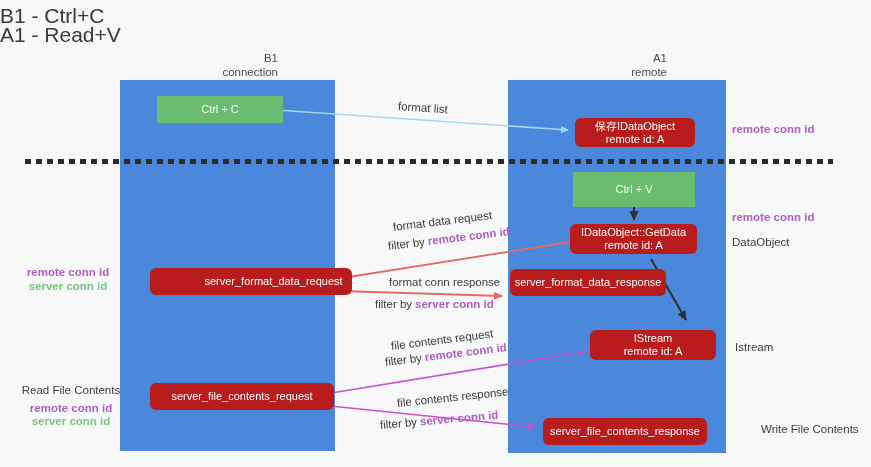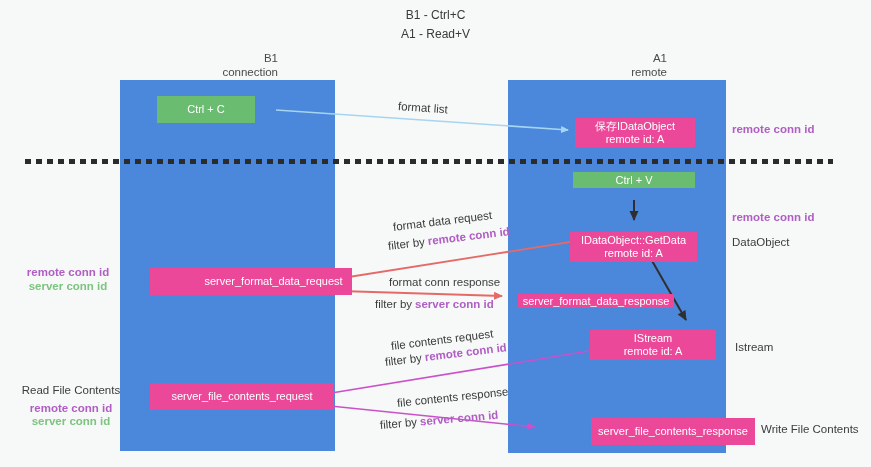--- a/index.html
+++ b/index.html
@@ -1,34 +1,34 @@
 <!DOCTYPE html>
 <html><head>
 <meta charset="utf-8">
 <style>
   html,body{margin:0;padding:0;background:#f7f8f8;}
   .canvas{
     position:relative;width:871px;height:467px;background:#f7f8f8;
     font-family:"Liberation Sans",sans-serif;overflow:hidden;
   }
   .title{
-    position:absolute;top:6px;left:0;width:100%;text-align:center;
-    font-size:12px;line-height:19px;color:#3a3a3a;
+    position:absolute;top:6px;left:0;width:100%;text-align:left;
+    font-size:21px;line-height:19px;color:#3a3a3a;
   }
   .lane{position:absolute;background:#4b87da;}
   .lane-header{
     position:absolute;text-align:right;font-size:11.5px;line-height:14px;color:#4a4a4a;
   }
   .box{
     position:absolute;display:flex;flex-direction:column;align-items:center;
     justify-content:center;color:#ffffff;font-size:11px;line-height:13px;
     text-align:center;white-space:nowrap;
   }
   .box.green{background:#6abc70;}
-  .box.orange{background:#ec4899;}
+  .box.orange{background:#b91c1c;border-radius:6px;}
   .note{position:absolute;font-size:11.5px;color:#3c3c3c;white-space:nowrap;}
   .note .fb{margin-right:3px;}
   .bold-purple{color:#b05ec4;font-weight:bold;}
   .bold-green{color:#7cc47f;font-weight:bold;}
   .center{text-align:center;}
   .dashed{
     position:absolute;left:25px;top:159px;width:808px;height:5px;
     background:repeating-linear-gradient(90deg,#2b2b2b 0 6px,transparent 6px 11px);
   }
   .arrows{position:absolute;left:0;top:0;pointer-events:none;}
@@ -78,56 +78,56 @@
     </defs>
     <line x1="276" y1="110" x2="568" y2="130" stroke="#a6d5f0" stroke-width="1.6" marker-end="url(#m-blue)"></line>
     <line x1="634" y1="200" x2="634" y2="220" stroke="#2f2f2f" stroke-width="2" marker-end="url(#m-black)"></line>
     <line x1="651" y1="259" x2="686" y2="320" stroke="#2f2f2f" stroke-width="2" marker-end="url(#m-black)"></line>
     <line x1="570" y1="242" x2="317" y2="282" stroke="#e56a67" stroke-width="1.8" marker-end="url(#m-red)"></line>
     <line x1="308" y1="290" x2="502" y2="296" stroke="#e56a67" stroke-width="1.8" marker-end="url(#m-red)"></line>
     <line x1="589" y1="351" x2="319" y2="395" stroke="#ca51ca" stroke-width="1.6" marker-end="url(#m-magenta)"></line>
     <line x1="311" y1="404" x2="535" y2="427" stroke="#ca51ca" stroke-width="1.6" marker-end="url(#m-magenta)"></line>
   </svg>
 
-  <div class="box green" style="left:157px;top:96px;width:98px;height:27px;">
+  <div class="box green" style="left:157px;top:96px;width:126px;height:27px;">
     <span>Ctrl + C</span>
   </div>
 
   <div class="box orange" style="left:575px;top:118px;width:120px;height:29px;">
     <span>保存IDataObject</span>
     <span>remote id: A</span>
   </div>
 
-  <div class="box green" style="left:573px;top:172px;width:122px;height:16px;">
+  <div class="box green" style="left:573px;top:172px;width:122px;height:35px;">
     <span>Ctrl + V</span>
   </div>
 
-  <div class="box orange" style="left:570px;top:232px;width:127px;height:30px;">
+  <div class="box orange" style="left:570px;top:224px;width:127px;height:30px;">
     <span>IDataObject::GetData</span>
     <span>remote id: A</span>
   </div>
 
   <div class="box orange" style="left:150px;top:268px;width:157px;height:27px;padding-left:45px;">
     <span>server_format_data_request</span>
   </div>
 
-  <div class="box orange" style="left:510px;top:294px;width:156px;height:14px;margin-left:8px;">
+  <div class="box orange" style="left:510px;top:269px;width:156px;height:27px;">
     <span>server_format_data_response</span>
   </div>
 
   <div class="box orange" style="left:590px;top:330px;width:126px;height:30px;">
     <span>IStream</span>
     <span>remote id: A</span>
   </div>
 
   <div class="box orange" style="left:150px;top:383px;width:184px;height:27px;">
     <span>server_file_contents_request</span>
   </div>
 
-  <div class="box orange" style="left:543px;top:418px;width:164px;height:27px;margin-left:48px;">
+  <div class="box orange" style="left:543px;top:418px;width:164px;height:27px;">
     <span>server_file_contents_response</span>
   </div>
 
   <div class="note r-pos4" style="left:398px;top:100px;">format list</div>
 
   <div class="note r-neg7" style="left:393px;top:221px;">format data request</div>
   <div class="note r-neg7" style="left:388px;top:240px;">
     <span class="fb">filter by</span><span class="bold-purple">remote conn id</span>
   </div>
 

